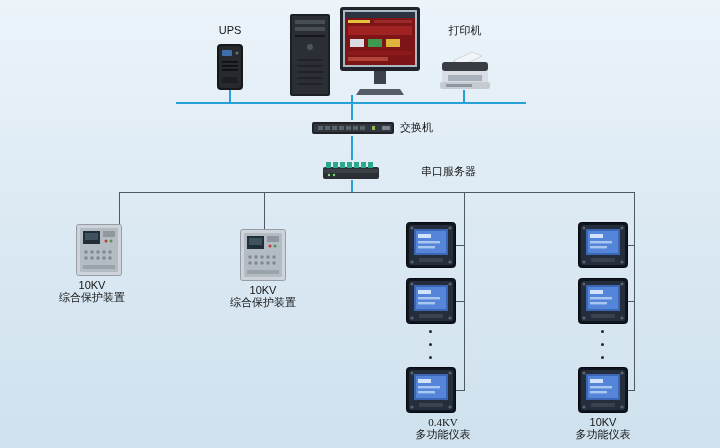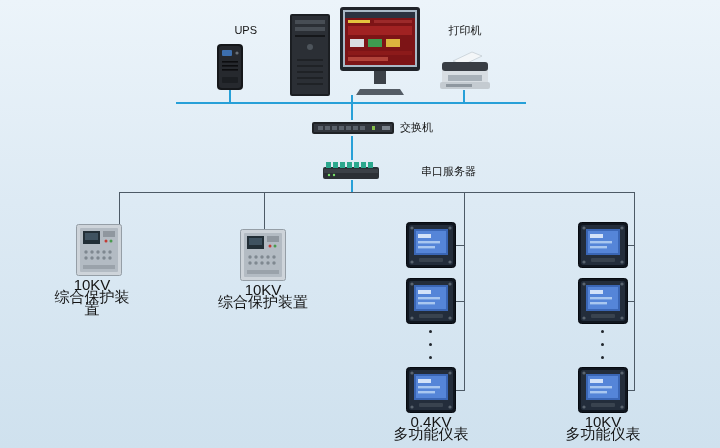--- a/index.html
+++ b/index.html
@@ -7,21 +7,21 @@
     position:relative;width:720px;height:448px;overflow:hidden;
     background:linear-gradient(180deg,#ecf4fa 0%,#ddeaf4 45%,#cfe1ee 100%);
     font-family:"Liberation Sans","DejaVu Sans",sans-serif;
     color:#1c1c1c;
   }
   .line{position:absolute;}
   .line.blue{background:#27a0d8;}
   .line.gray{background:#4d5a66;}
   .dev{position:absolute;}
   .label{position:absolute;font-size:11px;line-height:13px;text-align:center;color:#141414;}
-  .label.small{font-size:15px;line-height:12px;}
+  .label.small{font-size:11px;line-height:12px;}
   .dots{position:absolute;display:flex;flex-direction:column;gap:10px;align-items:center;}
   .dots i{width:3px;height:3px;background:#20262c;border-radius:50%;display:block;}
 </style>
 </head>
 <body>
 
 <svg width="0" height="0" style="position:absolute" aria-hidden="true">
   <defs>
     <symbol id="sym-ups" viewBox="0 0 32 48">
       <rect x="3" y="1" width="26" height="46" rx="4" fill="#15171a"></rect>
@@ -155,21 +155,21 @@
   <div class="line gray" style="left:264px;top:192px;width:1px;height:37px;"></div>
   <div class="line gray" style="left:464px;top:192px;width:1px;height:199px;"></div>
   <div class="line gray" style="left:634px;top:192px;width:1px;height:199px;"></div>
   <div class="line gray" style="left:456px;top:245px;width:8px;height:1px;"></div>
   <div class="line gray" style="left:456px;top:301px;width:8px;height:1px;"></div>
   <div class="line gray" style="left:456px;top:390px;width:8px;height:1px;"></div>
   <div class="line gray" style="left:628px;top:245px;width:6px;height:1px;"></div>
   <div class="line gray" style="left:628px;top:301px;width:6px;height:1px;"></div>
   <div class="line gray" style="left:628px;top:390px;width:6px;height:1px;"></div>
 
-  <div class="label" style="left:203px;top:24px;width:54px;text-align:right;">UPS</div>
+  <div class="label" style="left:203px;top:24px;width:54px;">UPS</div>
   <svg class="dev" style="left:214px;top:43px;" width="32" height="48">
       <use href="#sym-ups"></use>
     </svg>
 
   <svg class="dev" style="left:288px;top:13px;" width="44" height="84">
       <use href="#sym-tower"></use>
     </svg>
   <svg class="dev" style="left:340px;top:7px;" width="82" height="90">
       <use href="#sym-monitor"></use>
     </svg>
@@ -212,21 +212,21 @@
       <use href="#sym-meter"></use>
     </svg>
   <div class="dots" style="left:429px;top:330px;">
     <i></i>
       <i></i>
       <i></i>
   </div>
   <svg class="dev" style="left:406px;top:367px;" width="50" height="46">
       <use href="#sym-meter"></use>
     </svg>
-  <div class="label small" style="left:391px;top:416px;width:80px;">
+  <div class="label small" style="left:403px;top:416px;width:80px;font-family:Liberation Serif, serif;">
     <div>0.4KV</div>
     <div>多功能仪表</div>
   </div>
 
   <svg class="dev" style="left:578px;top:222px;" width="50" height="46">
       <use href="#sym-meter"></use>
     </svg>
   <svg class="dev" style="left:578px;top:278px;" width="50" height="46">
       <use href="#sym-meter"></use>
     </svg>

